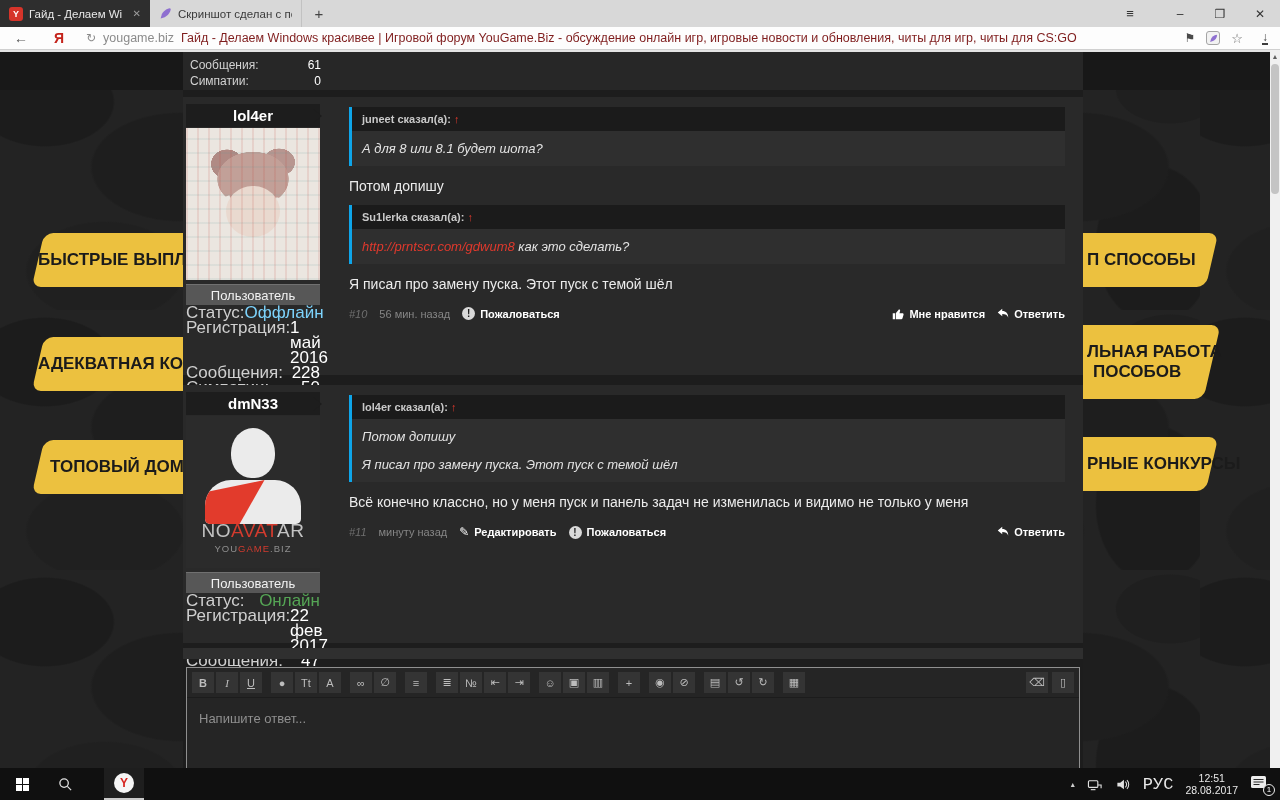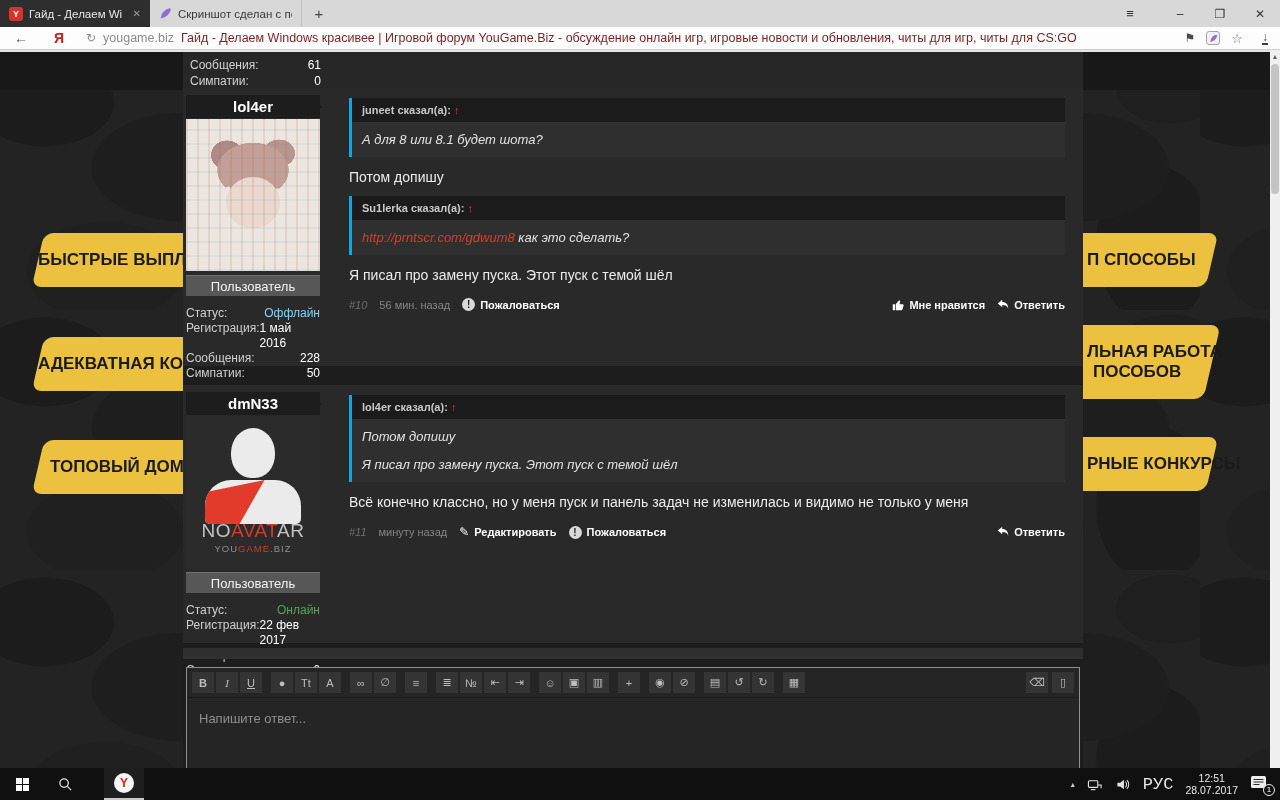--- a/index.html
+++ b/index.html
@@ -62,21 +62,21 @@
   .banner .line2 { display:block; padding-left:6px; }
 
   
   .content { position:absolute; left:183px; top:0; width:900px; height:718px; background:#1d1d1d; z-index:2; }
   .bandrow { position:absolute; top:2px; left:0; width:100%; height:38px; background:#272727; }
   .prevstats { position:absolute; top:5px; left:7px; width:131px; font-size:12px; }
   .pstat { display:flex; justify-content:space-between; line-height:16px; color:#d2d2d2; }
   .pstat .val { color:#fff; }
 
   .post { position:absolute; left:0; width:100%; background:#292929; display:flex; }
-  .post.p1 { top:38px; height:278px; }
+  .post.p1 { top:47px; height:278px; }
   .post.p2 { top:335px; height:258px; }
 
   .usercol { width:152px; min-width:152px; padding:7px 0 0 3px; }
   .namebar { position:relative; width:134px; background:#1d1d1d; color:#fff; font-weight:bold; font-size:15px; text-align:center; height:23px; line-height:23px; }
   .namebar::after { content:""; position:absolute; right:-9px; top:50%; margin-top:-7px; border:7px solid transparent; border-left:9px solid #1d1d1d; }
   .avatarbox { width:134px; height:152px; margin-top:1px; position:relative; overflow:hidden; }
 
   
   .art { background:#ebe6e0; }
   .art .hair { position:absolute; top:4%; left:6%; width:88%; height:62%;
@@ -95,21 +95,21 @@
   .noav { background:#2b2b2b; text-align:center; }
   .na-head { position:absolute; top:12px; left:50%; transform:translateX(-50%); width:44px; height:50px; background:#ebebeb; border-radius:50% 50% 46% 46%; }
   .na-body { position:absolute; top:64px; left:50%; transform:translateX(-50%); width:96px; height:44px; background:#ebebeb; border-radius:26px 26px 5px 5px; overflow:hidden; }
   .na-red { position:absolute; inset:0; background:#e23b2c; clip-path:polygon(0 100%, 0 28%, 62% 0, 36% 100%); }
   .na-text { position:absolute; top:104px; width:100%; font-size:19px; letter-spacing:.5px; color:#c3c3c3; }
   .na-text .red { color:#d23b2e; }
   .na-sub { position:absolute; top:127px; width:100%; font-size:9.5px; letter-spacing:1px; color:#8f8f8f; }
   .na-sub .red { color:#d23b2e; }
 
   .rolebtn { width:134px; margin-top:4px; height:21px; background:#575757; border:none; border-top:1px solid #707070; color:#f2f2f2; font-size:13px; line-height:19px; text-align:center; font-family:inherit; display:block; }
-  .ustats { width:134px; margin-top:10px; font-size:12px; }
+  .ustats { width:134px; font-size:17px; }
   .ustat { display:flex; justify-content:space-between; line-height:15px; color:#cfcfcf; }
   .ustat .val { color:#fff; }
   .val.offline { color:#7dd3fc; }
   .val.online { color:#55a555; }
 
   .postmain { flex:1; padding:10px 18px 0 14px; font-size:14px; color:#ececec; }
   .quote { border-left:3px solid #0ea5e9; margin-bottom:12px; }
   .qhead { background:#1b1b1b; color:#c9c9c9; font-size:11px; font-weight:bold; padding:6px 10px; }
   .qhead .arrow { color:#e0392d; font-weight:normal; }
   .qbody { background:#2f2f2f; color:#e3e3e3; font-style:italic; font-size:13px; padding:10px; }
@@ -446,21 +446,21 @@
     <span style="display:flex;">
         <svg width="16" height="15" viewBox="0 0 16 16">
           <path d="M2 6v4h3l4 3V3L5 6z" fill="#e0e0e0"></path>
           <path d="M10.5 5a4 4 0 010 6" stroke="#e0e0e0" stroke-width="1.1" fill="none"></path>
           <path d="M12.2 3.4a6.5 6.5 0 010 9.2" stroke="#e0e0e0" stroke-width="1.1" fill="none"></path>
         </svg>
       </span>
     <span class="tray-lang">РУС</span>
     <div class="tray-clock">
       <span>12:51</span>
-      <span>28.07.2017</span>
+      <span>28.08.2017</span>
     </div>
     <div class="notifwrap">
       <svg width="19" height="17" viewBox="0 0 19 17">
           <rect x="1" y="1" width="15" height="12" rx="1.5" fill="#ededed"></rect>
           <path d="M3.5 4.5h10M3.5 7h10M3.5 9.5h6" stroke="#2a2a2a" stroke-width="1.1"></path>
         </svg>
       <span class="notif-badge">1</span>
     </div>
   </div>
 </div>

